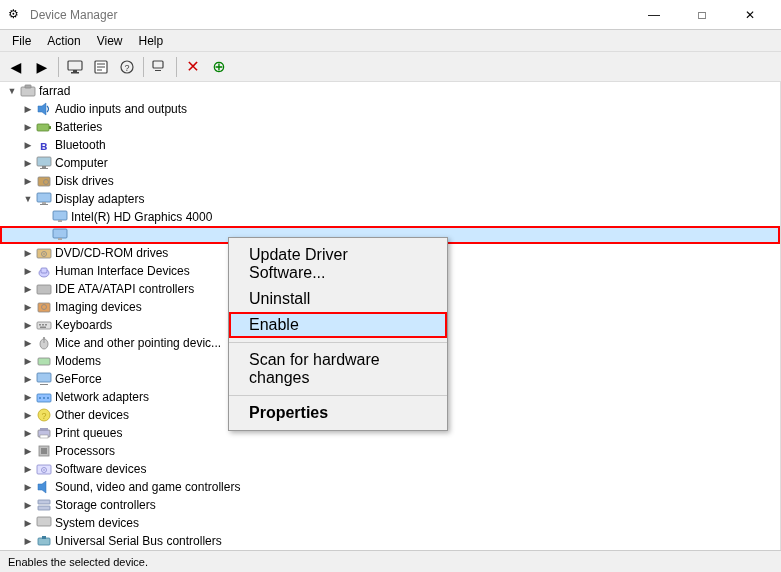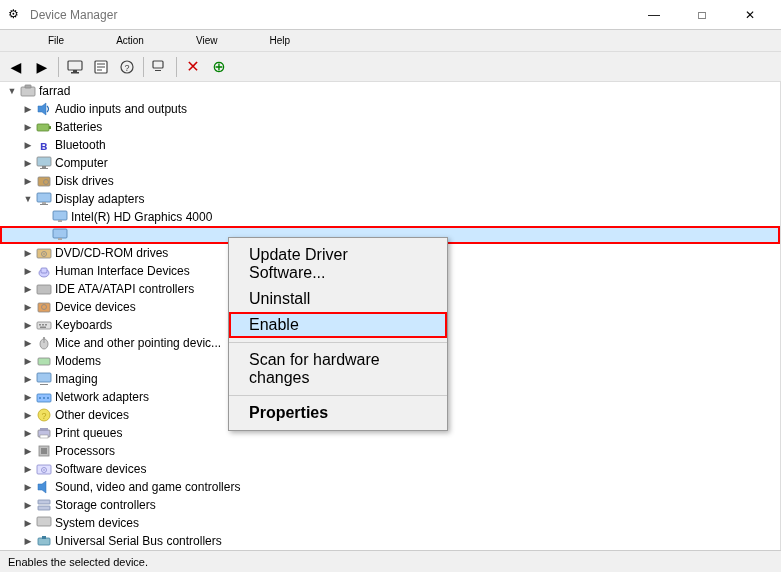--- a/index.html
+++ b/index.html
@@ -56,23 +56,22 @@
     .menu-bar {
       background: #f0f0f0;
       height: 22px;
       display: flex;
       align-items: center;
       padding: 0 4px;
       border-bottom: 1px solid #ddd;
     }
     .menu-item {
       padding: 2px 8px;
-      font-size: 10px;
+      font-size: 12px;
       cursor: pointer;
-      margin-left: 36px;
     }
 
     
     .toolbar {
       background: #f0f0f0;
       height: 30px;
       display: flex;
       align-items: center;
       padding: 0 4px;
       border-bottom: 1px solid #ddd;
@@ -391,21 +390,21 @@
     </div>
 
     <div class="tree-item" style="padding-left:20px;">
       <span class="expand-icon">▶</span>
       <span class="item-icon">
         <svg width="16" height="16" viewBox="0 0 16 16">
           <rect x="2" y="4" width="12" height="9" rx="1" fill="#e0a060" stroke="#888" stroke-width="0.8"></rect>
           <circle cx="8" cy="8" r="2.5" fill="none" stroke="#888" stroke-width="0.8"></circle>
         </svg>
       </span>
-      <span>Device devices</span>
+      <span>Imaging devices</span>
     </div>
 
     <div class="tree-item" style="padding-left:20px;">
       <span class="expand-icon">▶</span>
       <span class="item-icon">
         <svg width="16" height="16" viewBox="0 0 16 16">
           <rect x="1" y="5" width="14" height="7" rx="1" fill="#e0e0e0" stroke="#888" stroke-width="0.8"></rect>
           <rect x="3" y="7" width="2" height="1.5" fill="#888" rx="0.3"></rect>
           <rect x="6" y="7" width="2" height="1.5" fill="#888" rx="0.3"></rect>
           <rect x="9" y="7" width="2" height="1.5" fill="#888" rx="0.3"></rect>
@@ -438,21 +437,21 @@
     </div>
 
     <div class="tree-item" style="padding-left:20px;">
       <span class="expand-icon">▶</span>
       <span class="item-icon">
         <svg width="16" height="16" viewBox="0 0 16 16">
           <rect x="1" y="2" width="14" height="9" rx="1" fill="#a0c8f0" stroke="#5080b0" stroke-width="0.8"></rect>
           <rect x="4" y="13" width="8" height="1" fill="#888"></rect>
         </svg>
       </span>
-      <span>Imaging</span>
+      <span>GeForce</span>
     </div>
 
     <div class="tree-item" style="padding-left:20px;">
       <span class="expand-icon">▶</span>
       <span class="item-icon">
         <svg width="16" height="16" viewBox="0 0 16 16">
           <rect x="1" y="5" width="14" height="8" rx="1" fill="#90c0ff" stroke="#4080c0" stroke-width="0.8"></rect>
           <circle cx="4" cy="9" r="1" fill="#4080c0"></circle>
           <circle cx="8" cy="9" r="1" fill="#4080c0"></circle>
           <circle cx="12" cy="9" r="1" fill="#4080c0"></circle>

